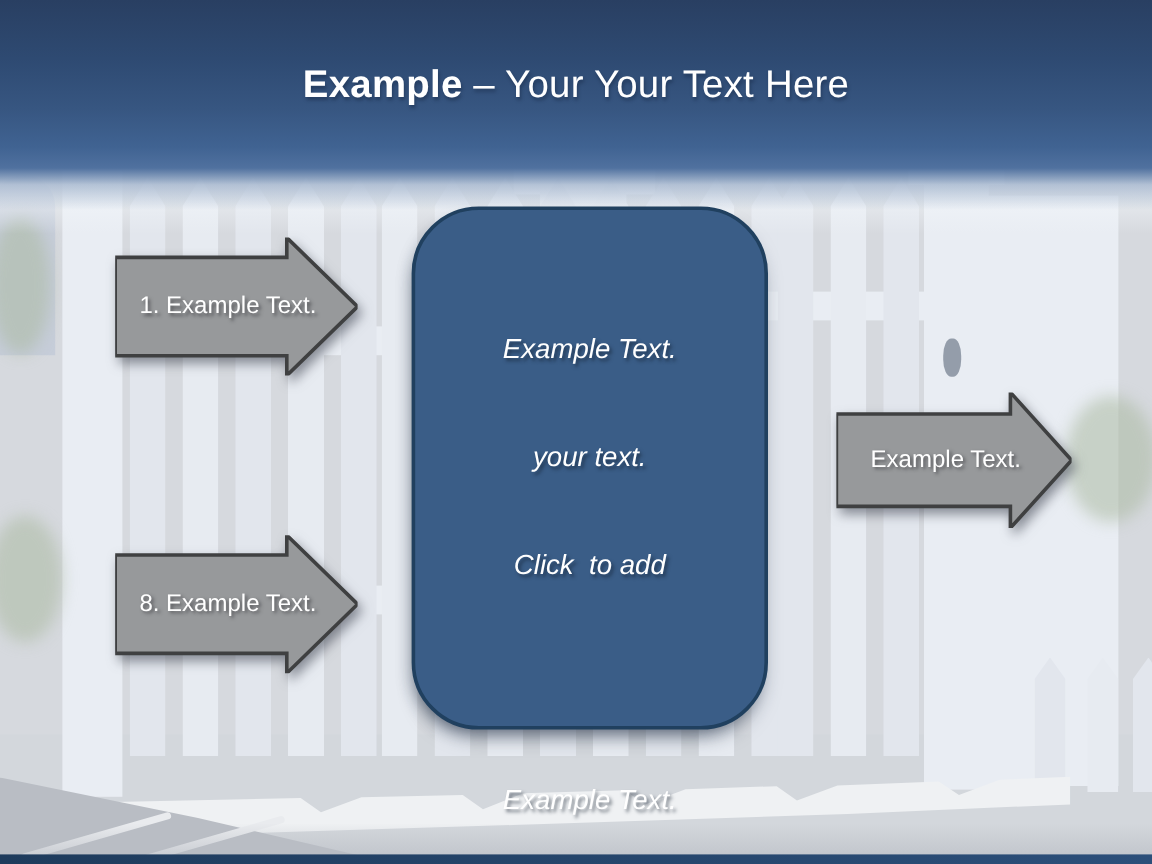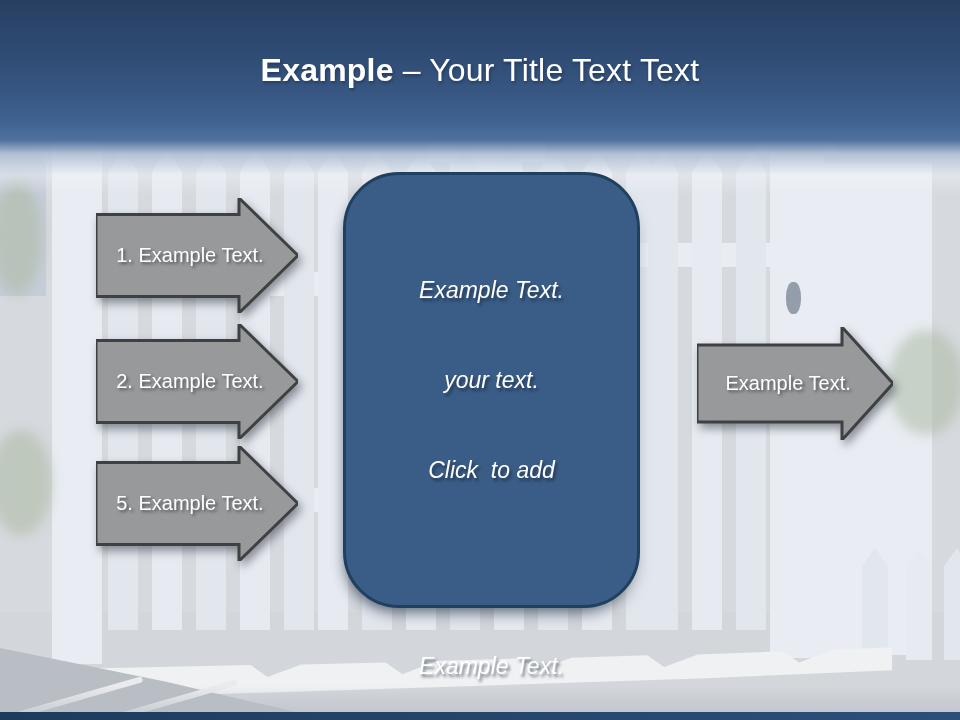--- a/index.html
+++ b/index.html
@@ -117,42 +117,36 @@
     <div class="wedge"></div>
     <div class="streak" style="left:15px;top:694px;width:130px;"></div>
     <div class="streak" style="left:90px;top:700px;width:150px;"></div>
     <div class="shadowband"></div>
   </div>
 
   <div class="fog"></div>
 
   <div class="header"></div>
   <div class="title">
-    <span class="b">Example</span><span class="r">– Your Title Text Text</span>
+    <span class="b">Example</span><span class="r">– Your Your Text Here</span>
   </div>
 
   <div class="footer"></div>
 
   <div class="arrow" style="left:96px;top:198px;width:202px;height:115px;">
     <svg width="202" height="115" viewBox="0 0 202 115">
       <polygon points="0,16.5 143,16.5 143,0 202,57.5 143,115 143,98.5 0,98.5" fill="#97999b" stroke="#3f4041" stroke-width="3"></polygon>
     </svg>
     <div class="lbl">1. Example Text.</div>
   </div>
-  <div class="arrow" style="left:96px;top:324px;width:202px;height:115px;">
-    <svg width="202" height="115" viewBox="0 0 202 115">
-      <polygon points="0,16.5 143,16.5 143,0 202,57.5 143,115 143,98.5 0,98.5" fill="#97999b" stroke="#3f4041" stroke-width="3"></polygon>
-    </svg>
-    <div class="lbl">2. Example Text.</div>
-  </div>
   <div class="arrow" style="left:96px;top:446px;width:202px;height:115px;">
     <svg width="202" height="115" viewBox="0 0 202 115">
       <polygon points="0,16.5 143,16.5 143,0 202,57.5 143,115 143,98.5 0,98.5" fill="#97999b" stroke="#3f4041" stroke-width="3"></polygon>
     </svg>
-    <div class="lbl">5. Example Text.</div>
+    <div class="lbl">8. Example Text.</div>
   </div>
 
   <div class="arrow" style="left:697px;top:327px;width:196px;height:113px;">
     <svg width="196" height="113" viewBox="0 0 196 113">
       <polygon points="0,18 145,18 145,0 196,56.5 145,113 145,95 0,95" fill="#97999b" stroke="#3f4041" stroke-width="3"></polygon>
     </svg>
     <div class="lbl">Example Text.</div>
   </div>
 
   <div class="bluebox">

